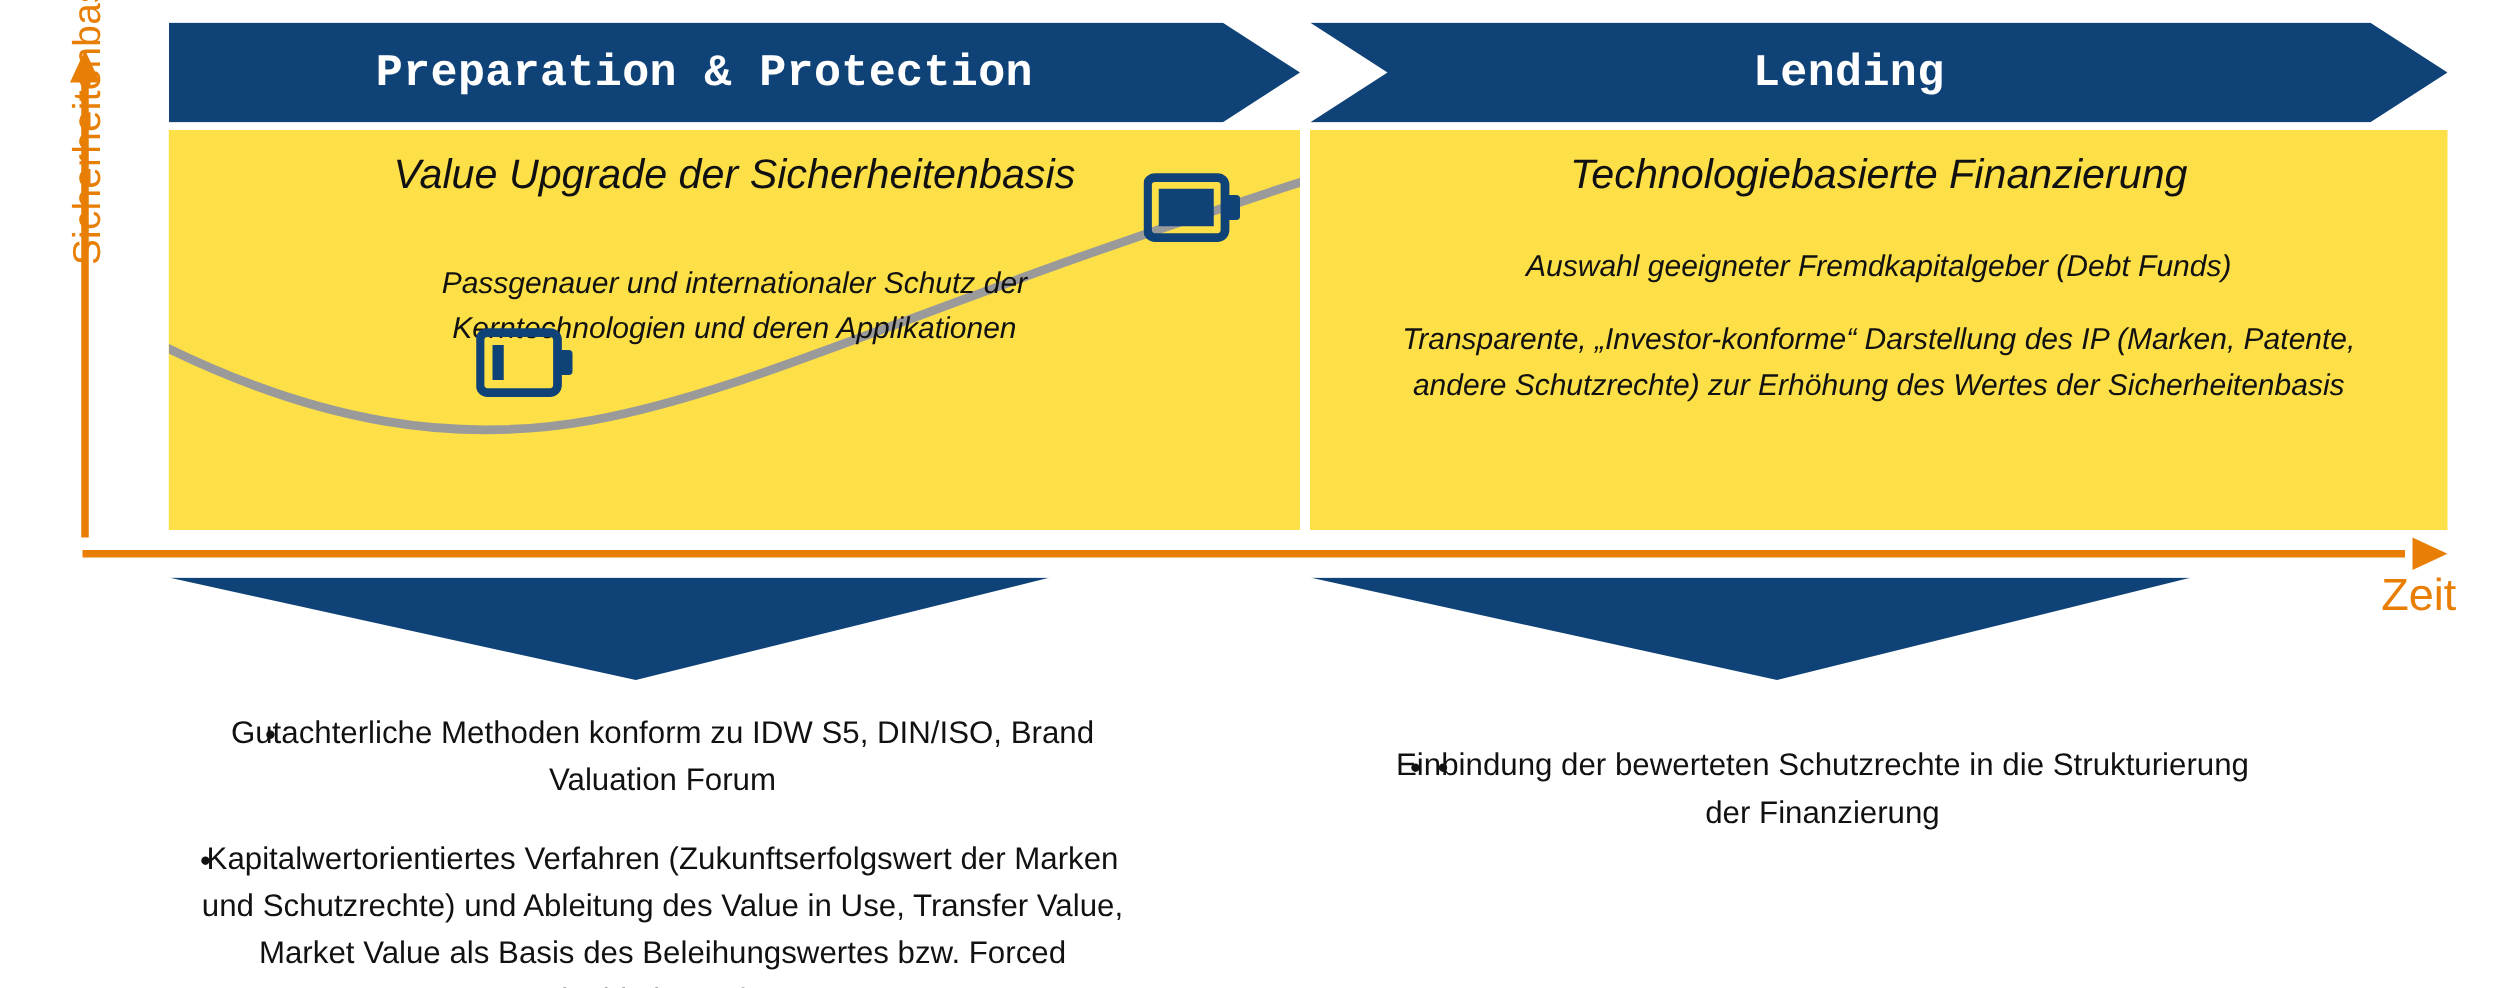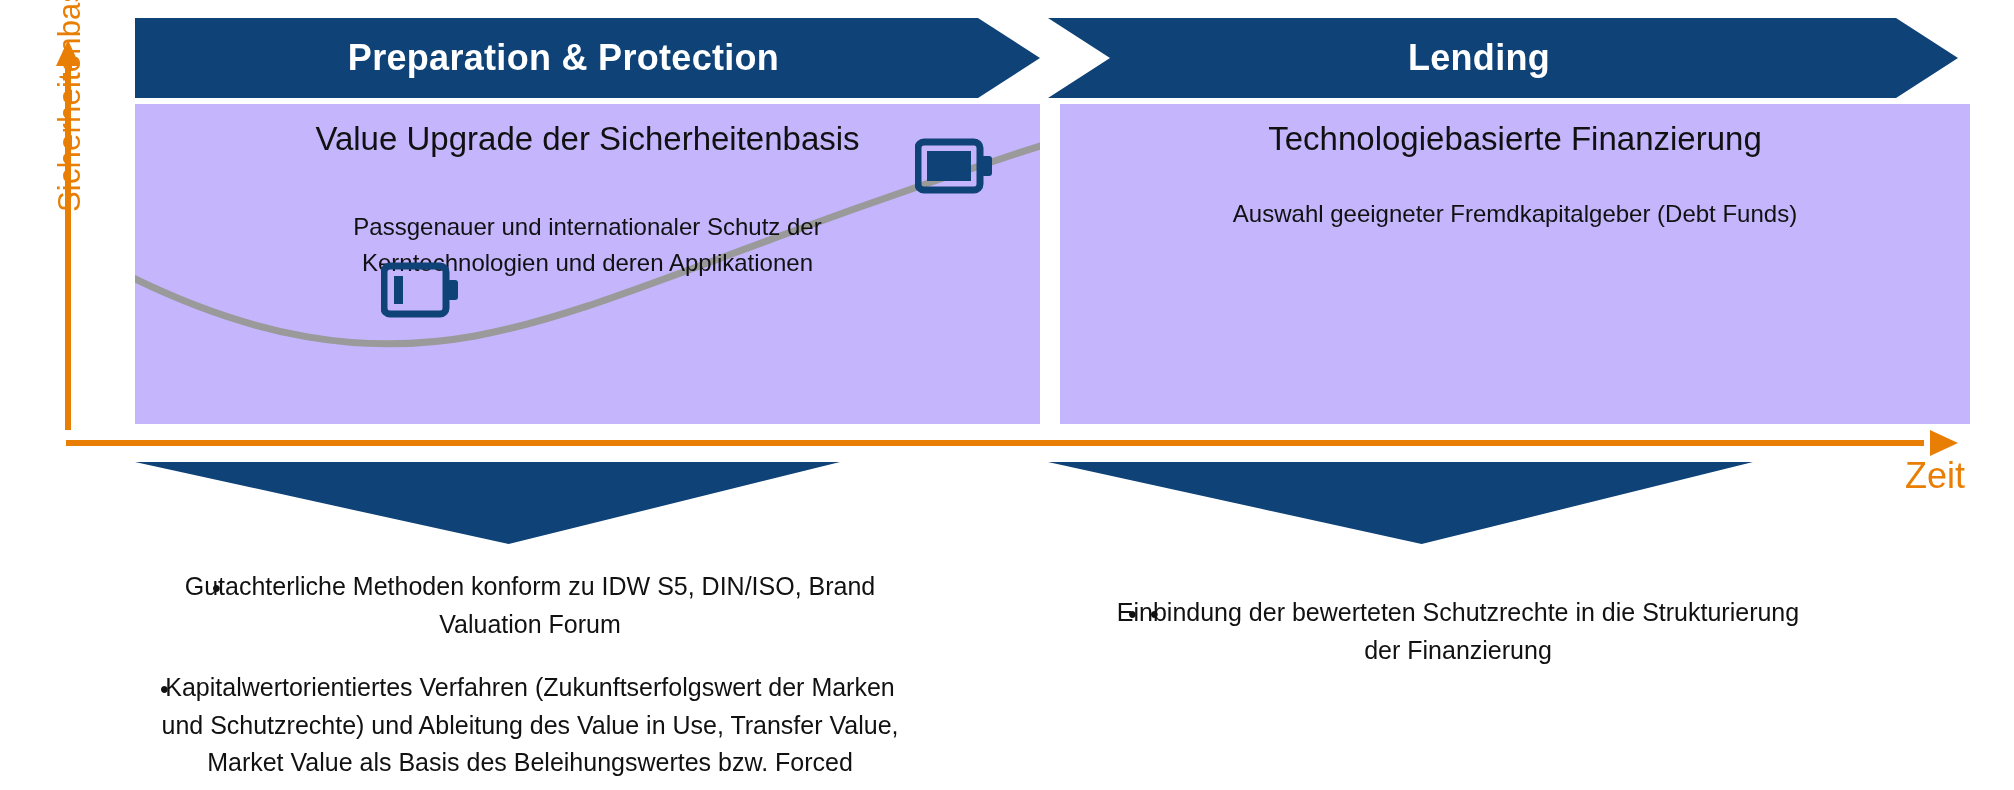--- a/index.html
+++ b/index.html
@@ -28,33 +28,33 @@
   .x-axis-head{position:absolute;right:0px;top:2px;width:0;height:0;
     border-top:13px solid transparent;border-bottom:13px solid transparent;
     border-left:28px solid #E87E04;}
   .x-axis-label{position:absolute;left:1905px;top:455px;color:#E87E04;
     font-size:36px;white-space:nowrap;}
 
   
   .chev{
     position:absolute;height:80px;background:#0F4277;
     display:flex;align-items:center;justify-content:center;
-    color:#ffffff;font-size:36px;font-weight:bold;letter-spacing:.3px;
+    color:#ffffff;font-size:36px;font-weight:bold;letter-spacing:.3px;font-family:Liberation Mono, monospace;
   }
   .chev-1{left:135px;top:18px;width:905px;
     clip-path:polygon(0 0, calc(100% - 62px) 0, 100% 50%, calc(100% - 62px) 100%, 0 100%);}
   .chev-2{left:1048px;top:18px;width:910px;
     clip-path:polygon(0 0, calc(100% - 62px) 0, 100% 50%, calc(100% - 62px) 100%, 0 100%, 62px 50%);}
   .chev-1 .chev-text{padding-right:48px;}
   .chev-2 .chev-text{padding-right:48px;}
 
   
-  .panel{position:absolute;background:#c4b5fd;overflow:hidden;}
+  .panel{position:absolute;background:#fde047;overflow:hidden;font-style:italic;}
   .panel-1{left:135px;top:104px;width:905px;height:320px;}
-  .panel-2{left:1048px;top:104px;width:910px;height:320px;margin-left:12px;}
+  .panel-2{left:1048px;top:104px;width:910px;height:320px;}
   .panel-title{
     position:absolute;left:0;right:0;top:16px;text-align:center;
     font-size:33px;color:#111;
   }
   .panel-body{
     position:absolute;left:0;right:0;text-align:center;
     font-size:24px;line-height:1.52;color:#111;
   }
   .panel-1 .panel-body{top:105px;padding:0 150px;}
   .panel-2 .panel-body{top:92px;padding:0 40px;text-align:center;}
@@ -126,20 +126,21 @@
   <svg class="bat" style="left:915px;top:138px;" width="80" height="56" viewBox="0 0 80 56">
     <rect x="3" y="4" width="62" height="48" rx="6" ry="6" fill="none" stroke="#0F4277" stroke-width="7"></rect>
     <rect x="12" y="13" width="44" height="30" fill="#0F4277"></rect>
     <rect x="66" y="18" width="11" height="20" rx="3" ry="3" fill="#0F4277"></rect>
   </svg>
 
   <div class="panel panel-2">
     <div class="panel-title">Technologiebasierte Finanzierung</div>
     <div class="panel-body">
       <p>Auswahl geeigneter Fremdkapitalgeber (Debt Funds)</p>
+      <p>Transparente, „Investor-konforme“ Darstellung des IP (Marken, Patente, andere Schutzrechte) zur Erhöhung des Wertes der Sicherheitenbasis</p>
     </div>
   </div>
 
   <div class="x-axis-wrap">
     <div class="x-axis-line"></div>
     <div class="x-axis-head"></div>
   </div>
   <div class="x-axis-label">Zeit</div>
 
   <div class="funnel funnel-1"></div>

